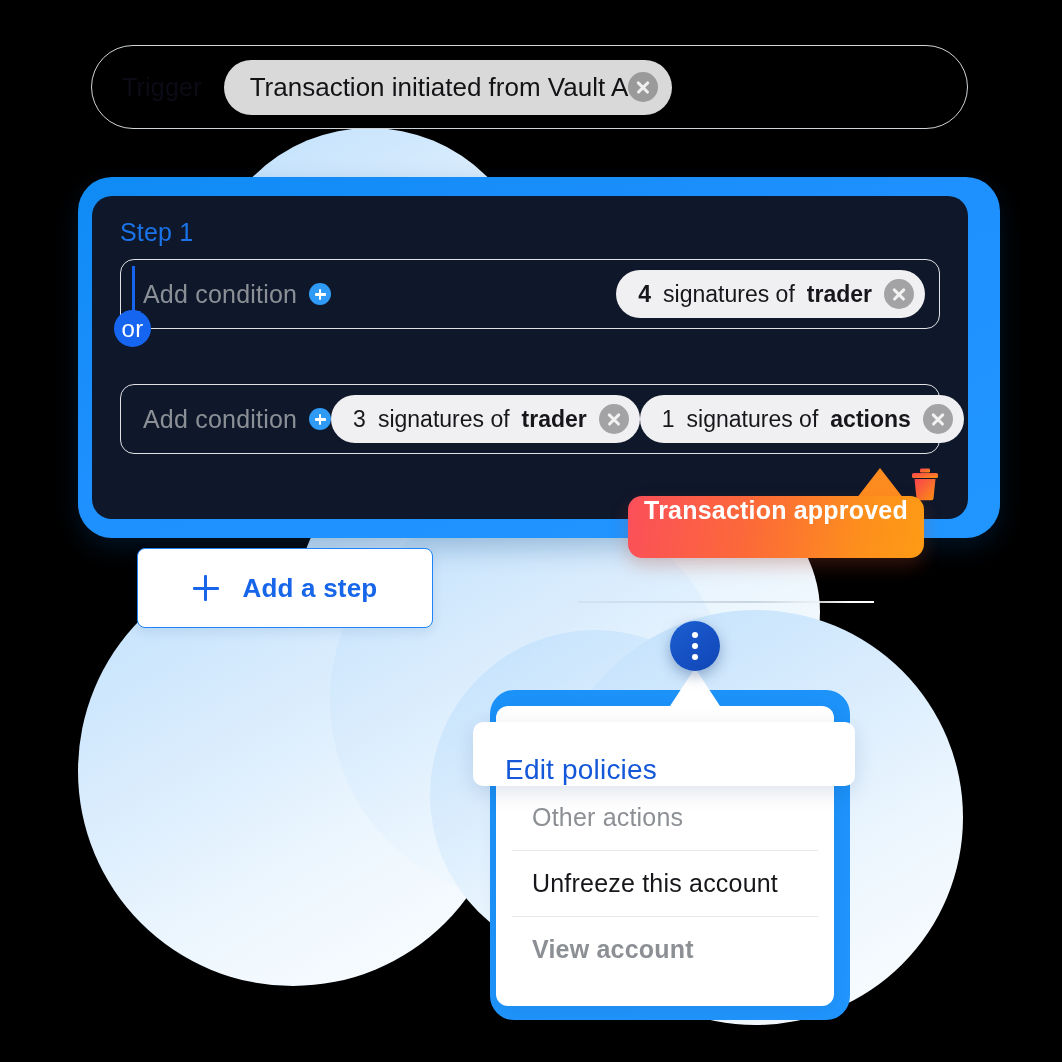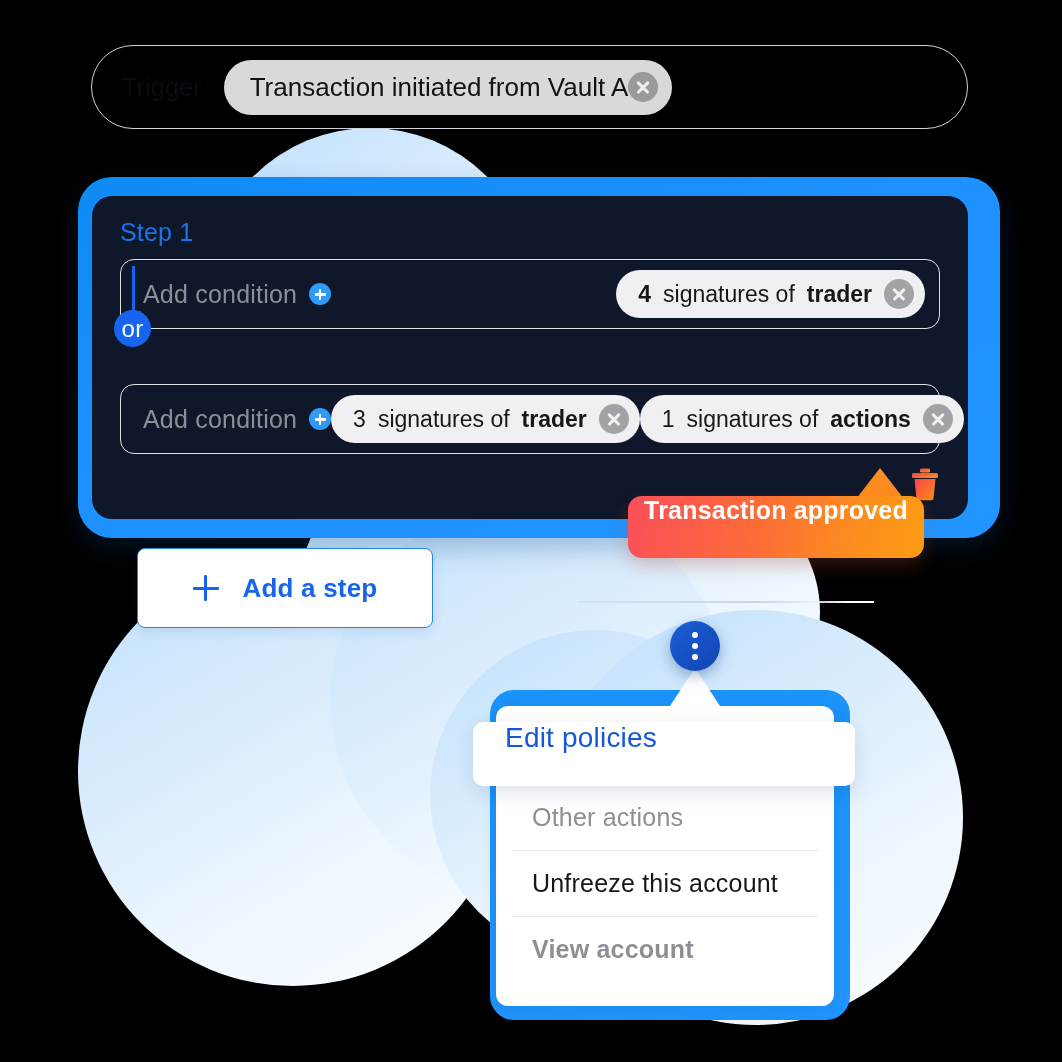--- a/index.html
+++ b/index.html
@@ -219,21 +219,21 @@
     margin: 0 16px;
     letter-spacing: .2px;
   }
   .menu-item.dark { color: #17171b; }
   .menu-item:last-child { border-bottom: none; font-weight: bold; }
 
   
   .menu-highlight {
     position: absolute; left: 473px; top: 722px; width: 382px; height: 64px;
     background: #ffffff; border-radius: 10px;
-    display: flex; align-items: flex-start; padding-left: 32px;
+    display: flex; align-items: flex-end; padding-left: 32px;
     box-shadow: 0 6px 20px rgba(20,60,110,.14);
     z-index: 7;
   }
   .menu-highlight-text { font-size: 28px; color: #1457d8; letter-spacing: .2px; }
 </style>
 </head>
 <body>
 
 <div id="stage">
 

